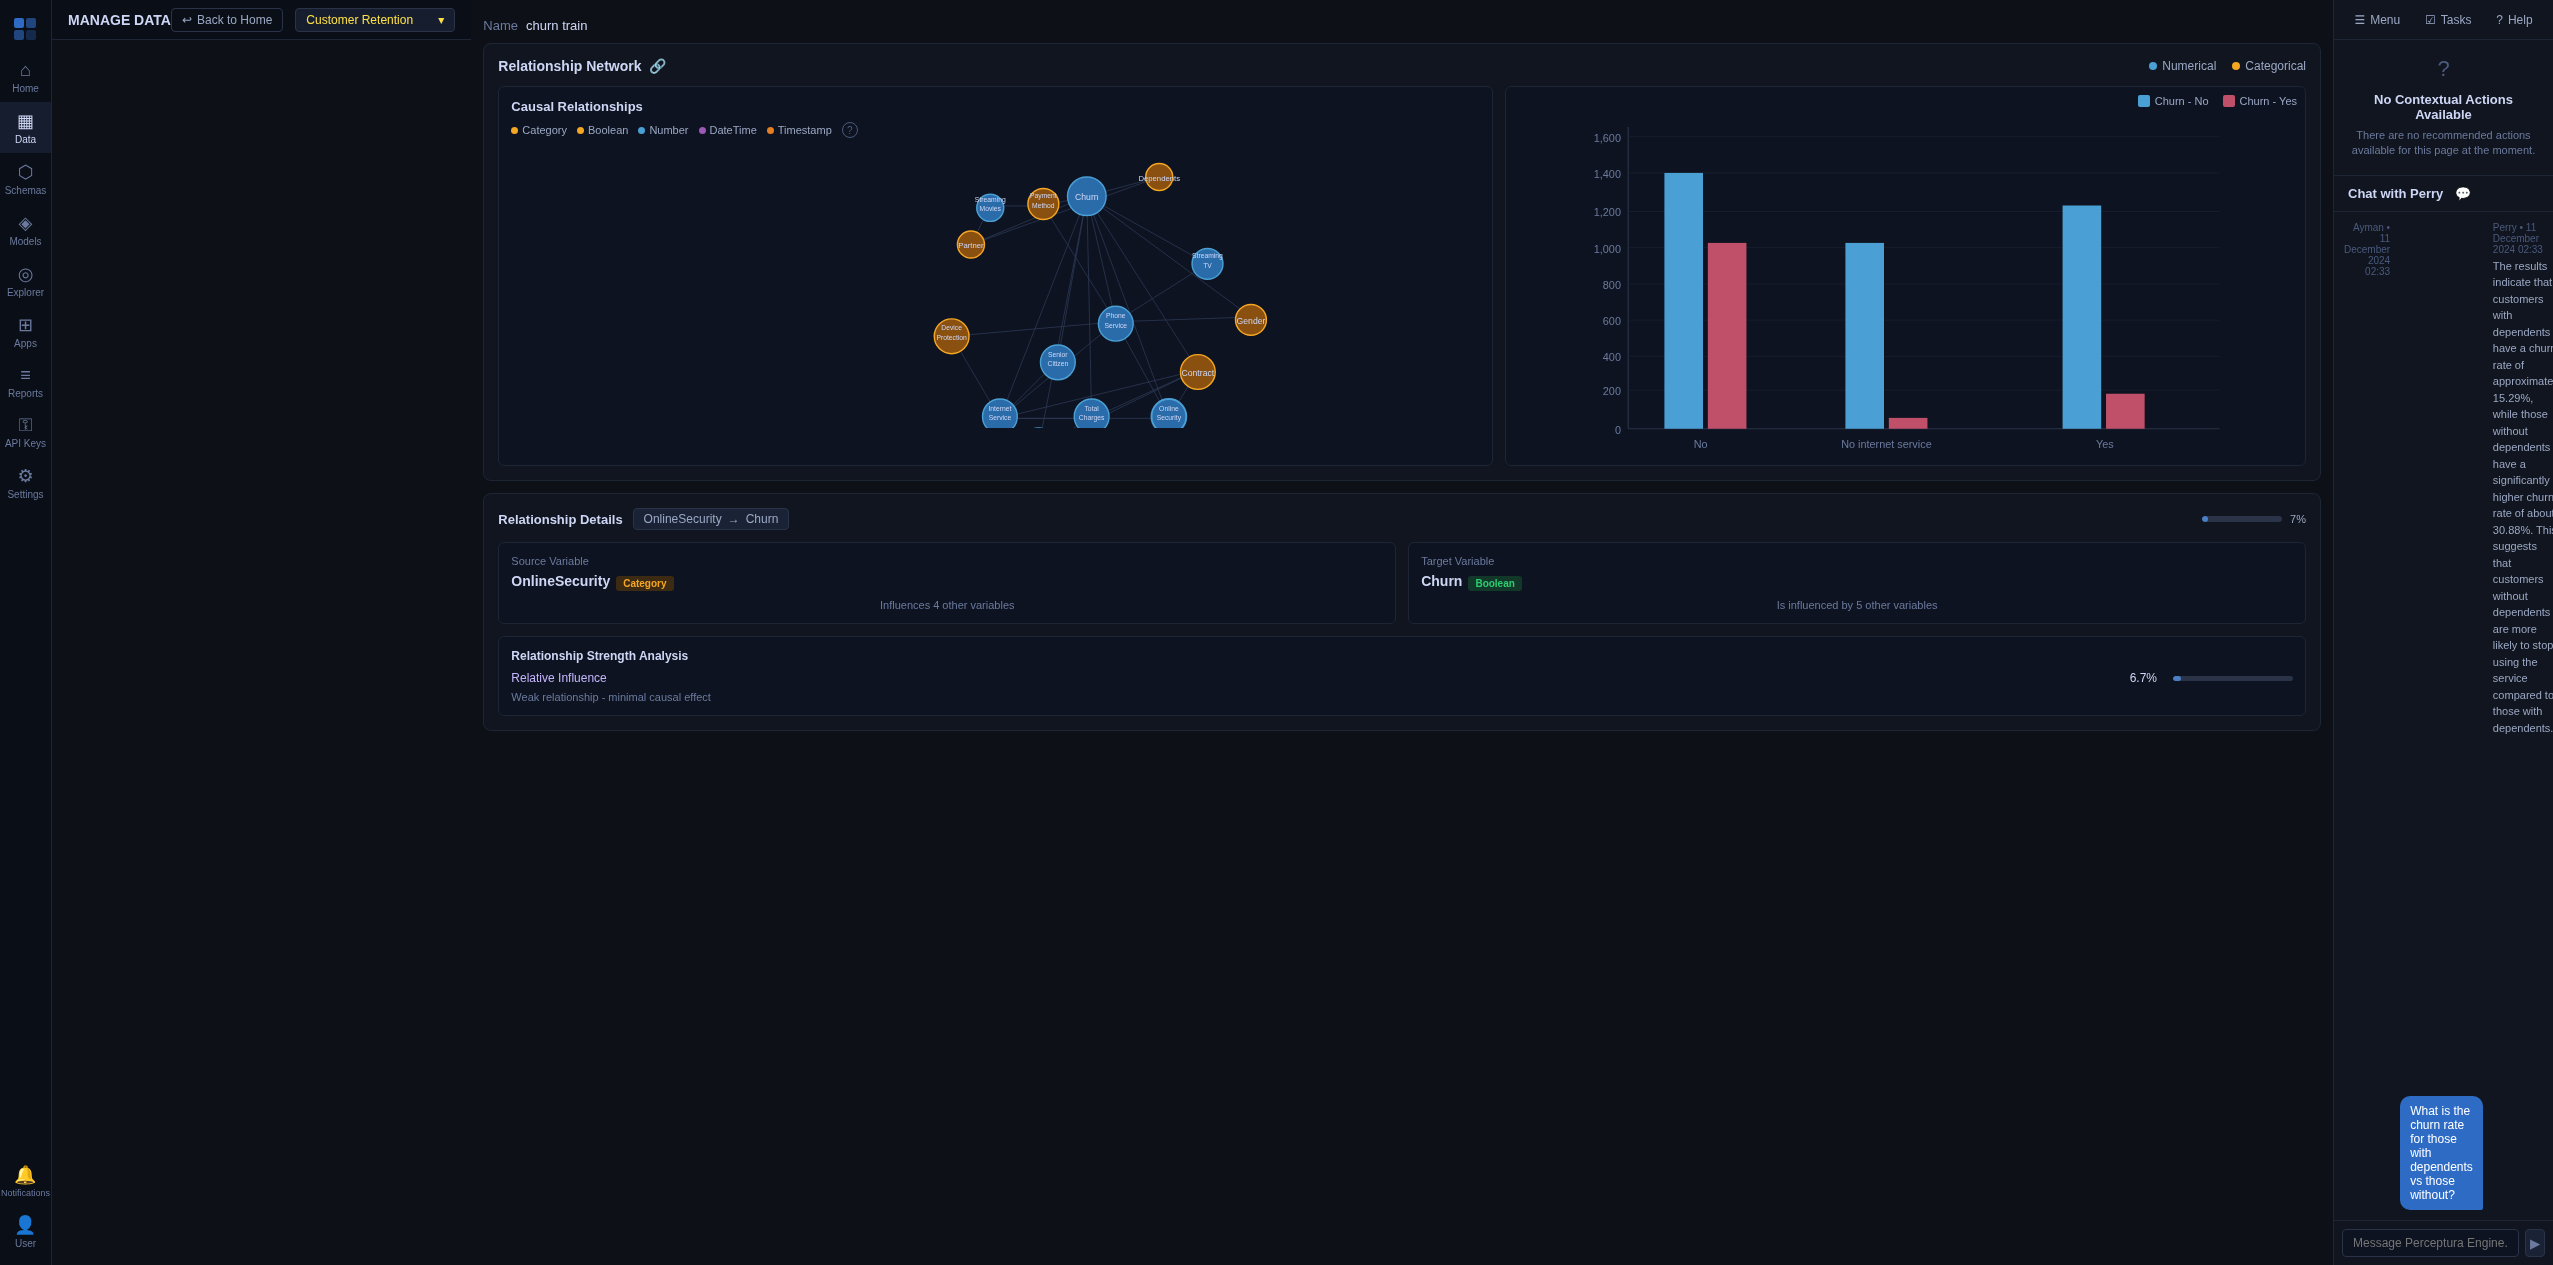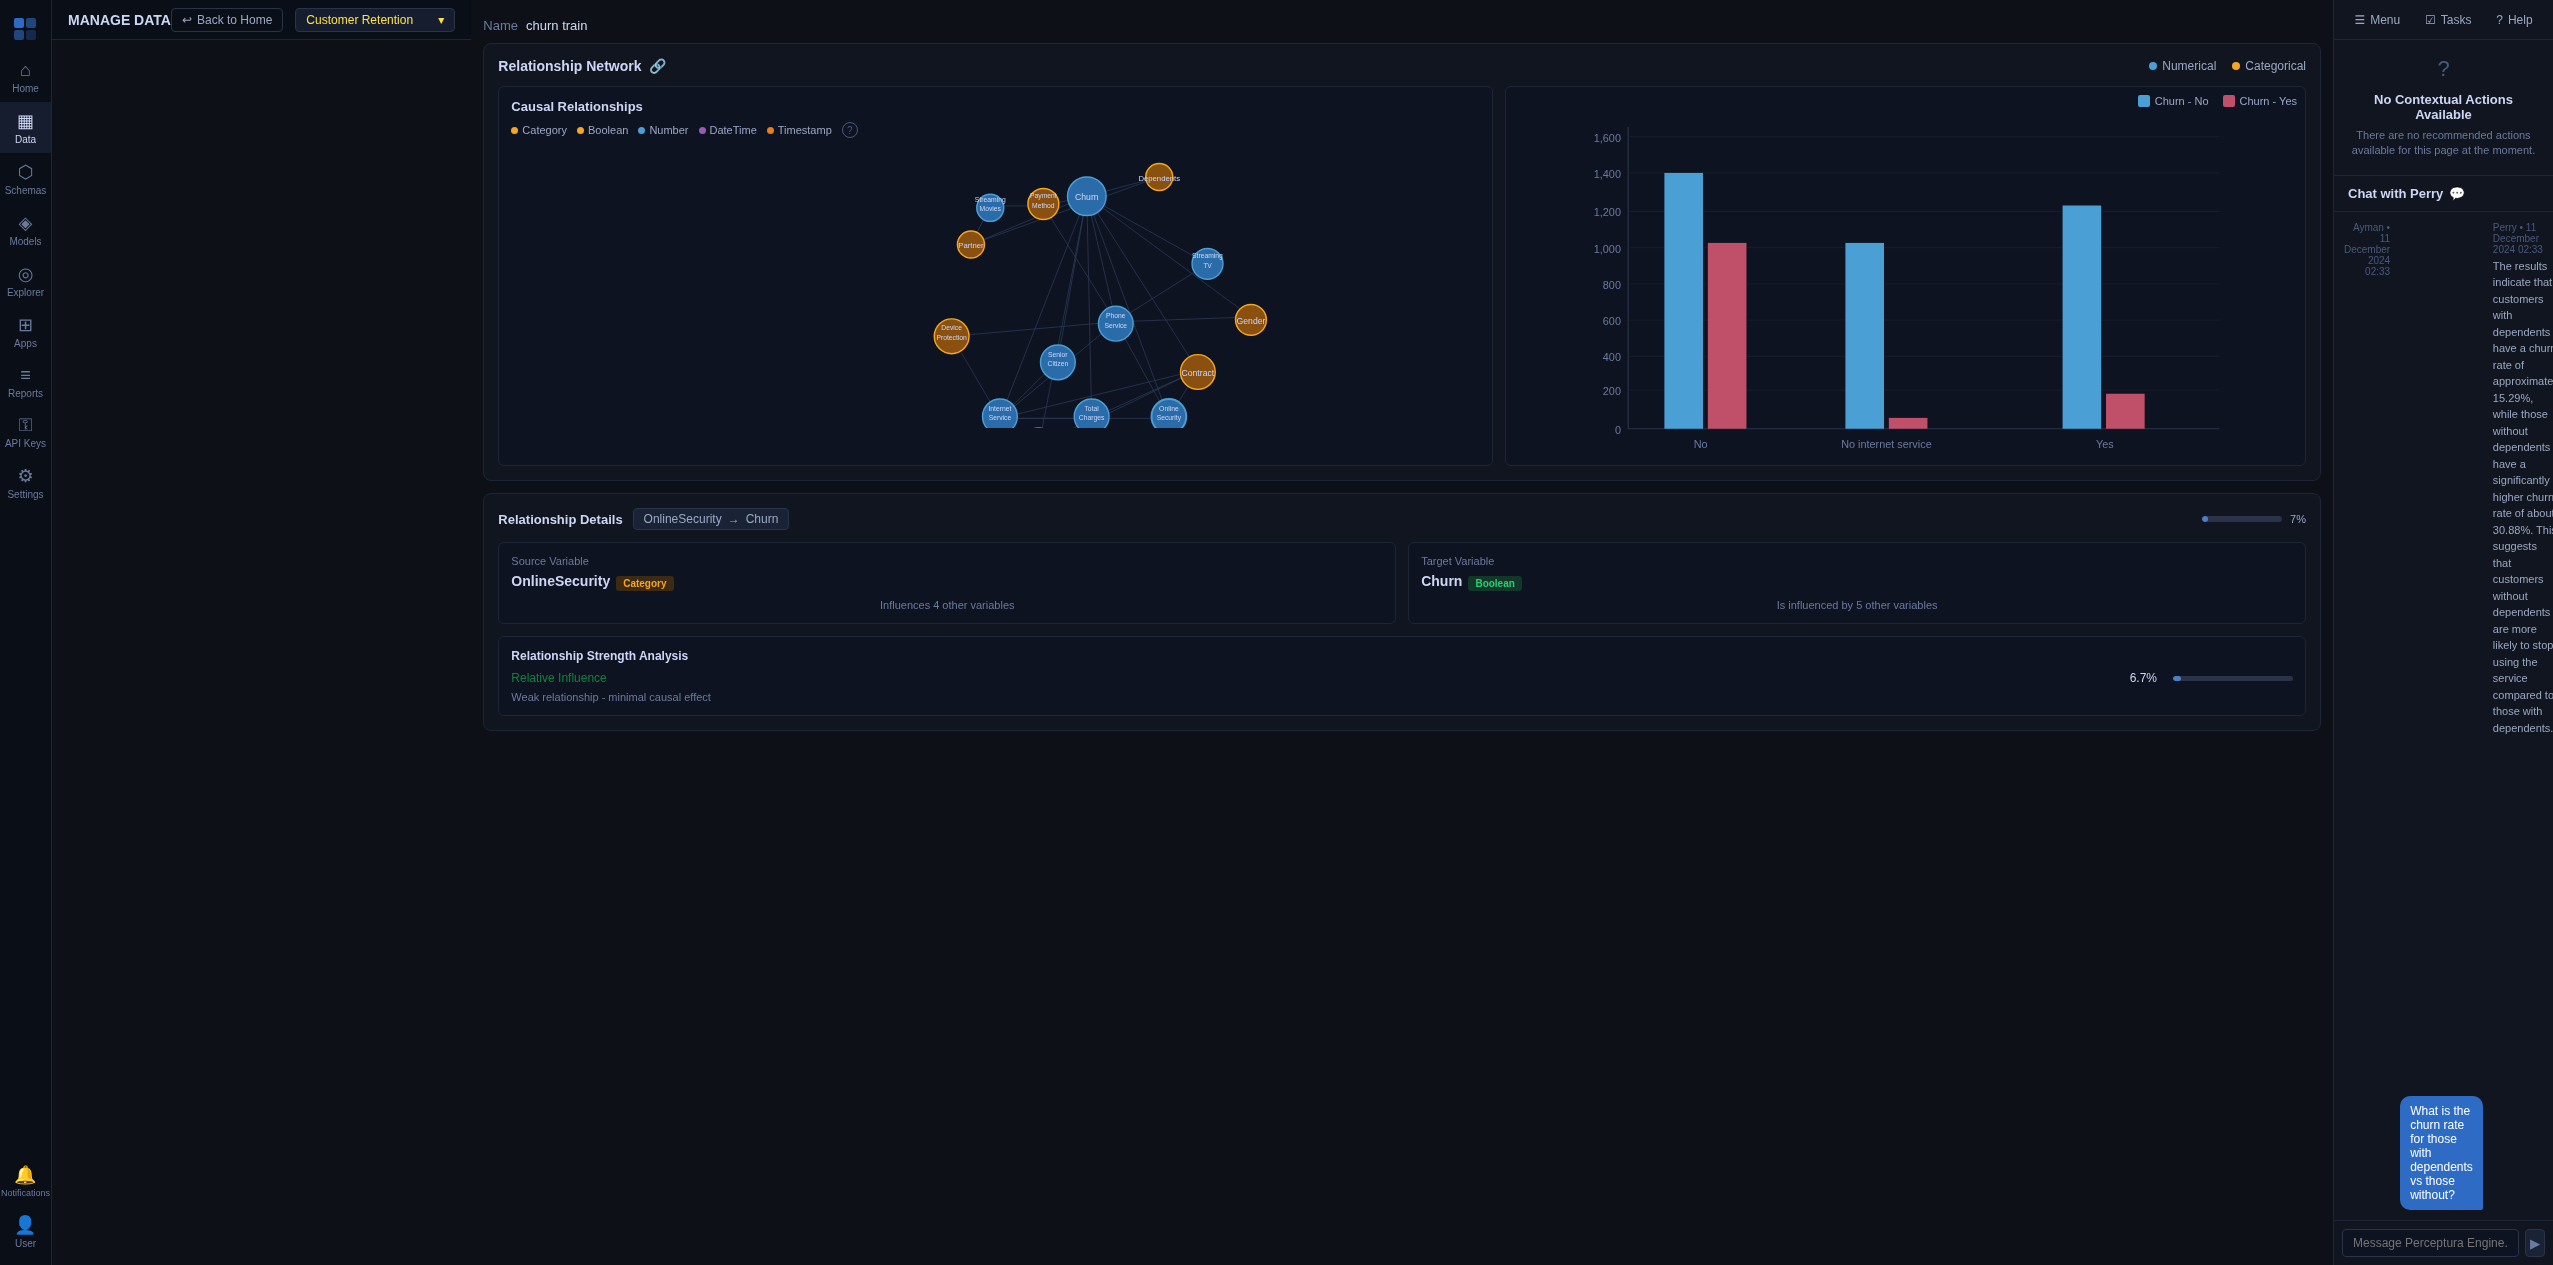--- a/index.html
+++ b/index.html
@@ -206,21 +206,21 @@
     .var-sub { font-size: 11px; color: #6b7a9e; margin-top: 6px; text-align: center; }
 
     
     .strength-card {
       background: #0d1320;
       border: 1px solid #1e2535;
       border-radius: 6px;
       padding: 12px;
     }
     .strength-title { font-size: 12px; font-weight: 600; color: #cdd6f4; margin-bottom: 8px; }
-    .strength-label { font-size: 12px; color: #15803d; }
+    .strength-label { font-size: 12px; color: #c4b5fd; }
     .strength-value { font-size: 12px; color: #cdd6f4; }
     .strength-bar-bg {
       width: 120px; height: 5px;
       background: #2a3347; border-radius: 3px; overflow: hidden; margin-left: 8px;
     }
     .strength-bar-fill { height: 100%; border-radius: 3px; }
     .strength-desc { font-size: 11px; color: #6b7a9e; margin-top: 6px; }
 
     
     .right-panel {
@@ -236,21 +236,21 @@
       padding: 16px;
       border-bottom: 1px solid #1e2535;
       display: flex; flex-direction: column; align-items: center; text-align: center;
       gap: 6px;
     }
     .contextual-icon { font-size: 22px; color: #4a5a7e; margin-bottom: 4px; }
     .contextual-title { font-size: 13px; font-weight: 600; color: #cdd6f4; }
     .contextual-desc { font-size: 11px; color: #6b7a9e; line-height: 1.4; }
 
     .chat-header {
-      display: flex; align-items: center; gap: 6px;
+      display: flex; align-items: center; gap: 12px;
       padding: 10px 14px;
       border-bottom: 1px solid #1e2535;
       font-size: 13px; font-weight: 600; color: #cdd6f4;
     }
     .chat-messages { flex: 1; overflow-y: auto; padding: 10px; display: flex; flex-direction: row; gap: 10px; }
     .chat-timestamp { font-size: 10px; color: #4a5a7e; text-align: right; }
     .chat-bubble-user {
       background: #2e6bc4;
       border-radius: 10px 10px 2px 10px;
       padding: 8px 10px;

